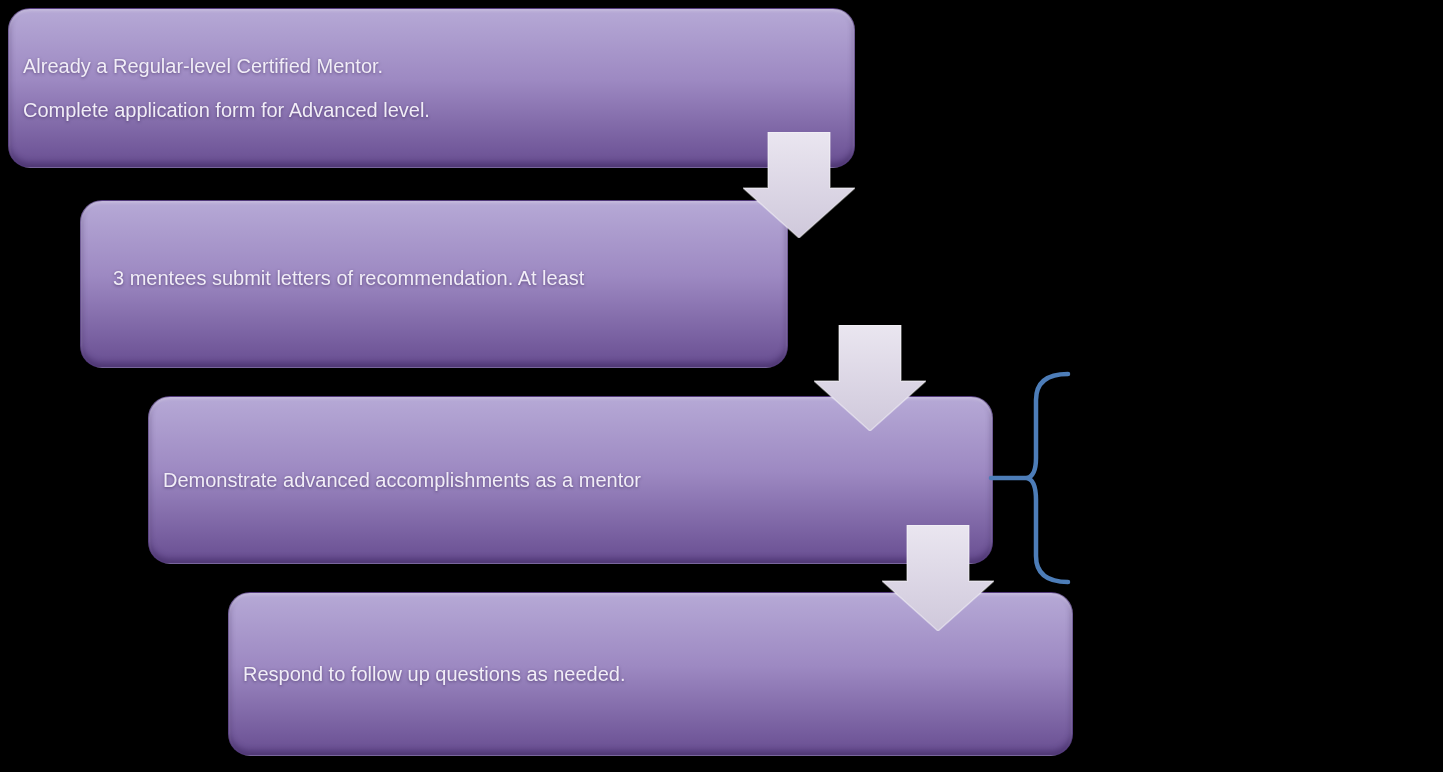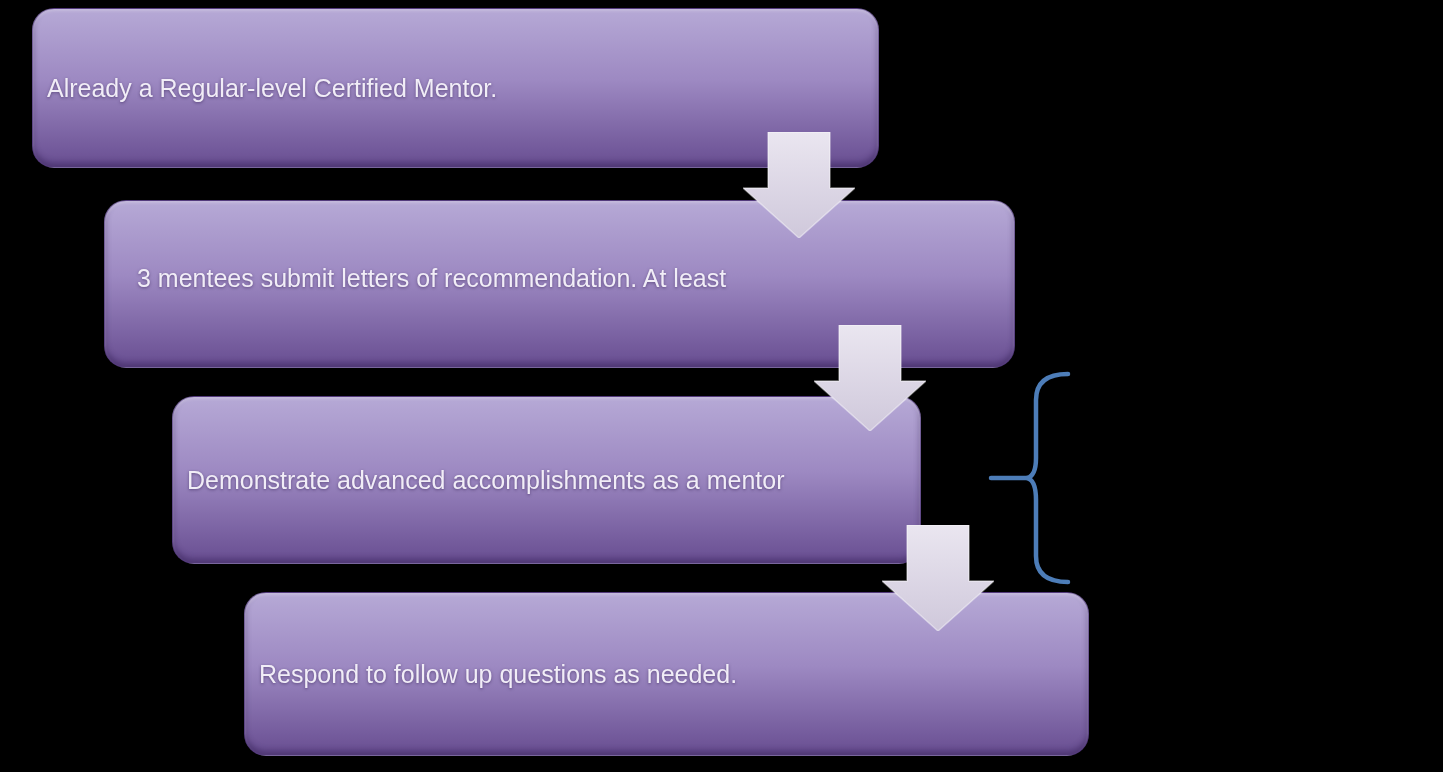--- a/index.html
+++ b/index.html
@@ -16,30 +16,29 @@
     background:linear-gradient(180deg,
       var(--box-top,#b6a9d6) 0%,
       var(--box-mid,#9d89c2) 45%,
       var(--box-bottom,#6b5194) 97%);
     border:1px solid rgba(60,35,100,.5);
     box-shadow:inset 0 2px 3px rgba(255,255,255,.28), inset 0 -4px 6px rgba(40,20,70,.45);
     display:flex;
     flex-direction:column;
     justify-content:center;
     color:var(--text-color,#f1edf7);
-    font-size:25px;
+    font-size:20px;
     box-sizing:border-box;
     padding-left:14px;
     text-shadow:0 1px 3px rgba(40,20,70,.5);
-    margin-left:24px;
   }
   #step1{left:8px;top:8px;width:847px;height:160px;}
-  #step2{left:80px;top:200px;width:911px;height:168px;padding-left:32px;}
-  #step3{left:148px;top:396px;width:749px;height:168px;}
-  #step4{left:220px;top:592px;width:845px;height:164px;}
+  #step2{left:80px;top:200px;width:708px;height:168px;padding-left:32px;}
+  #step3{left:148px;top:396px;width:845px;height:168px;}
+  #step4{left:228px;top:592px;width:845px;height:164px;}
   .para{margin:0;}
   .para + .para{margin-top:12px;}
   .line{line-height:32px;white-space:nowrap;}
   .arrow{position:absolute;width:112px;height:106px;}
   #arrow1{left:743px;top:132px;}
   #arrow2{left:814px;top:325px;}
   #arrow3{left:882px;top:525px;}
   .arrow path{
     stroke:rgba(255,255,255,.45);
     stroke-width:1.5;
@@ -55,20 +54,23 @@
   }
 </style>
 </head>
 <body>
 
 <div id="canvas">
 
   <div class="step" id="step1">
     <div class="para">
       <div class="line">Already a Regular-level Certified Mentor.</div>
+    </div>
+    <div class="para">
+      <div class="line">Complete application form for Advanced level.</div>
     </div>
   </div>
 
   <div class="step" id="step2">
     <div class="para">
       <div class="line">3 mentees submit letters of recommendation. At least</div>
     </div>
     <div class="para">
     </div>
   </div>

